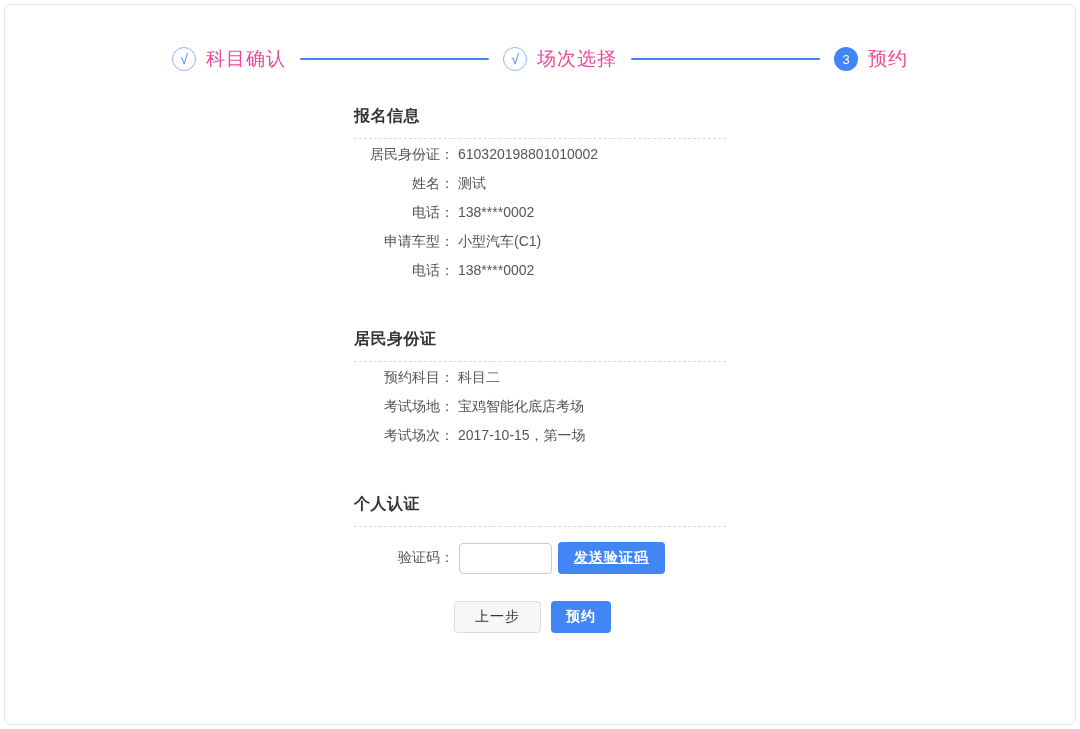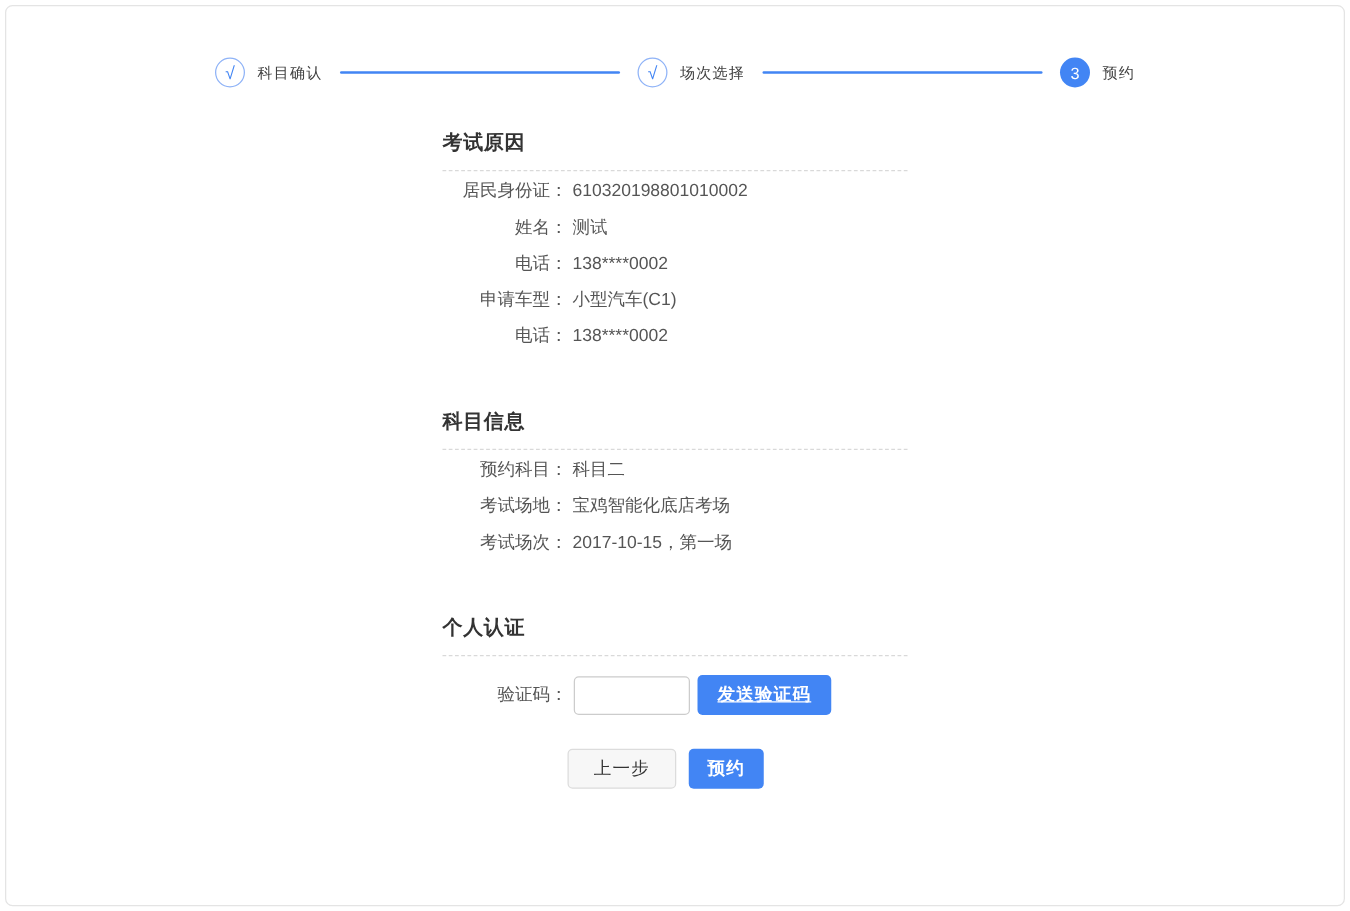--- a/index.html
+++ b/index.html
@@ -35,22 +35,22 @@
     color: #4285f4;
     background: #fff;
     font-size: 14px;
   }
   .step-circle.current {
     background: #4285f4;
     color: #fff;
   }
   .step-label {
     margin-left: 10px;
-    font-size: 12px;
-    color: #404040;
+    font-size: 19px;
+    color: #ec4899;
     letter-spacing: 1px;
   }
   .step-line {
     flex: 1 1 auto;
     height: 2px;
     background: #4285f4;
     margin: 0 14px;
     border-radius: 1px;
   }
 
@@ -171,21 +171,21 @@
     <div class="step-line"></div>
     <div class="step">
       <span class="step-circle current">3</span>
       <span class="step-label">预约</span>
     </div>
   </div>
 
   <div class="content">
 
     <div class="section">
-      <div class="section-title">考试原因</div>
+      <div class="section-title">报名信息</div>
       <div class="rows">
         <div class="info-row">
           <span class="info-label">居民身份证：</span>
           <span class="info-value">610320198801010002</span>
         </div>
         <div class="info-row">
           <span class="info-label">姓名：</span>
           <span class="info-value">测试</span>
         </div>
         <div class="info-row">
@@ -197,21 +197,21 @@
           <span class="info-value">小型汽车(C1)</span>
         </div>
         <div class="info-row">
           <span class="info-label">电话：</span>
           <span class="info-value">138****0002</span>
         </div>
       </div>
     </div>
 
     <div class="section">
-      <div class="section-title">科目信息</div>
+      <div class="section-title">居民身份证</div>
       <div class="rows">
         <div class="info-row">
           <span class="info-label">预约科目：</span>
           <span class="info-value">科目二</span>
         </div>
         <div class="info-row">
           <span class="info-label">考试场地：</span>
           <span class="info-value">宝鸡智能化底店考场</span>
         </div>
         <div class="info-row">

